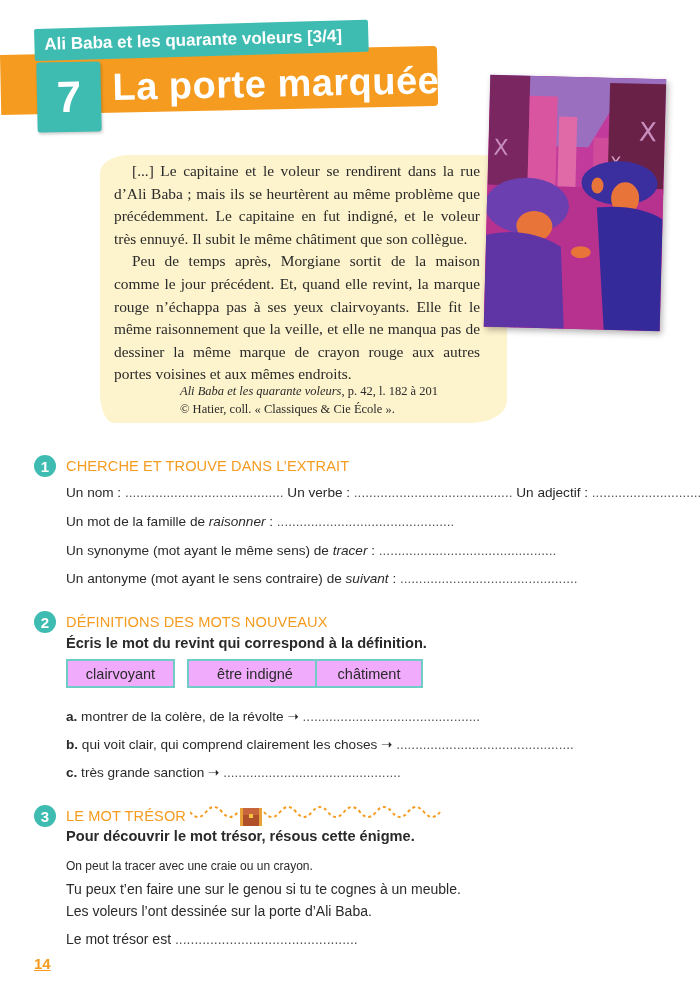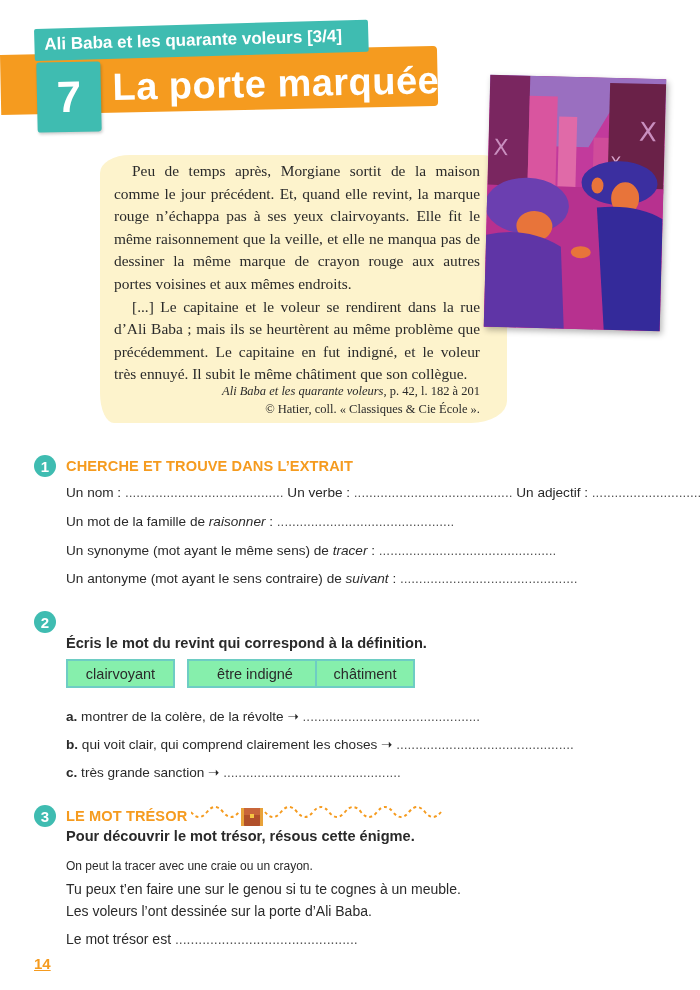--- a/index.html
+++ b/index.html
@@ -42,75 +42,75 @@
   .extract-text {
     position: absolute; left: 114px; top: 160px; width: 366px;
     font-family: "Liberation Serif", "DejaVu Serif", serif;
     font-size: 15.4px; line-height: 22.6px; color: #2a2a2a;
     text-align: justify;
   }
   .extract-text p { text-indent: 18px; }
   .extract-source {
     position: absolute; left: 180px; top: 382px; width: 300px;
     font-family: "Liberation Serif", "DejaVu Serif", serif;
-    font-size: 12.5px; line-height: 18px; text-align: right; color: #2a2a2a;
+    font-size: 12.5px; line-height: 18px; color: #2a2a2a;
   }
   .extract-source .book { font-style: italic; }
 
   
   .illustration {
     position: absolute; left: 487px; top: 77px; width: 176px; height: 252px;
     transform: rotate(1.5deg);
     box-shadow: 2px 3px 6px rgba(0,0,0,0.3);
     overflow: hidden;
     background: linear-gradient(180deg, #8b5fb0 0%, #d45bb0 22%, #c83aa0 40%, #b52e96 70%, #9b2a88 100%);
   }
 
   
   .section-head { position: absolute; left: 34px; display: flex; align-items: center; }
   .badge {
     width: 22px; height: 22px; border-radius: 50%; background: #3fbcb1;
     color: #fff; font-weight: bold; font-size: 15px;
     display: flex; align-items: center; justify-content: center;
   }
   .section-title {
-    margin-left: 10px; color: #f59b1f; font-weight: bold; font-size: 14.6px;
+    margin-left: 10px; color: #f59b1f; font-weight: normal; font-size: 14.6px;
     letter-spacing: 0.1px;
   }
   .line {
     position: absolute; left: 66px; font-size: 13.6px; color: #2a2a2a; white-space: nowrap;
   }
   .line i { font-style: italic; }
   .dots { color: #555; letter-spacing: 0; }
   .instruction { position: absolute; left: 66px; font-size: 14.6px; font-weight: bold; color: #2a2a2a; }
 
   .word-box {
     position: absolute; top: 659px; height: 29px;
-    border: 2px solid #6ecdc4; background: #86efac;
+    border: 2px solid #6ecdc4; background: #f0abfc;
     display: flex; align-items: center; justify-content: center;
     font-size: 14.5px; color: #2a2a2a;
   }
   .page-num { position: absolute; left: 34px; top: 955px; color: #f59b1f; font-weight: bold; font-size: 15px; text-decoration: underline; }
 </style>
 </head>
 <body>
 
 <div class="orange-band"></div>
 <div class="subtitle-tag">
   <span>Ali Baba et les quarante voleurs [3/4]</span>
 </div>
 <div class="number-tag">
   <span>7</span>
 </div>
 <div class="page-title">La porte marquée</div>
 
 <div class="extract-box"></div>
 <div class="extract-text">
+  <p>[...] Le capitaine et le voleur se rendirent dans la rue d’Ali Baba ; mais ils se heurtèrent au même problème que précédemment. Le capitaine en fut indigné, et le voleur très ennuyé. Il subit le même châtiment que son collègue.</p>
   <p>Peu de temps après, Morgiane sortit de la maison comme le jour précédent. Et, quand elle revint, la marque rouge n’échappa pas à ses yeux clairvoyants. Elle fit le même raisonnement que la veille, et elle ne manqua pas de dessiner la même marque de crayon rouge aux autres portes voisines et aux mêmes endroits.</p>
-  <p>[...] Le capitaine et le voleur se rendirent dans la rue d’Ali Baba ; mais ils se heurtèrent au même problème que précédemment. Le capitaine en fut indigné, et le voleur très ennuyé. Il subit le même châtiment que son collègue.</p>
 </div>
 <div class="extract-source">
   <div><span class="book">Ali Baba et les quarante voleurs</span><span>, p. 42, l. 182 à 201</span></div>
   <div>© Hatier, coll. « Classiques &amp; Cie École ».</div>
 </div>
 
 <div class="illustration">
   <svg width="176" height="252" viewBox="0 0 176 252">
     <rect x="0" y="0" width="176" height="252" fill="#c23a9c"></rect>
     <polygon points="0,0 176,0 176,30 120,35 100,70 60,70 40,20 0,15" fill="#9a6fc0"></polygon>
@@ -146,25 +146,26 @@
 </div>
 <div class="line" style="top:543px;">
   <span>Un synonyme (mot ayant le même sens) de </span><i>tracer</i><span> : </span><span class="dots">...............................................</span>
 </div>
 <div class="line" style="top:571px;">
   <span>Un antonyme (mot ayant le sens contraire) de </span><i>suivant</i><span> : </span><span class="dots">...............................................</span>
 </div>
 
 <div class="section-head" style="top:611px;">
   <div class="badge">2</div>
+  <div class="section-title">DÉFINITIONS DES MOTS NOUVEAUX</div>
 </div>
 <div class="instruction" style="top:635px;">Écris le mot du revint qui correspond à la définition.</div>
 <div class="word-box" style="left:66px; width:109px;">clairvoyant</div>
 <div class="word-box" style="left:187px; width:136px;">être indigné</div>
-<div class="word-box" style="left:315px; width:100px;">châtiment</div>
+<div class="word-box" style="left:315px; width:108px;">châtiment</div>
 
 <div class="line" style="top:708px;">
   <b>a.</b><span> montrer de la colère, de la révolte ➝ </span><span class="dots">...............................................</span>
 </div>
 <div class="line" style="top:736px;">
   <b>b.</b><span> qui voit clair, qui comprend clairement les choses ➝ </span><span class="dots">...............................................</span>
 </div>
 <div class="line" style="top:764px;">
   <b>c.</b><span> très grande sanction ➝ </span><span class="dots">...............................................</span>
 </div>

